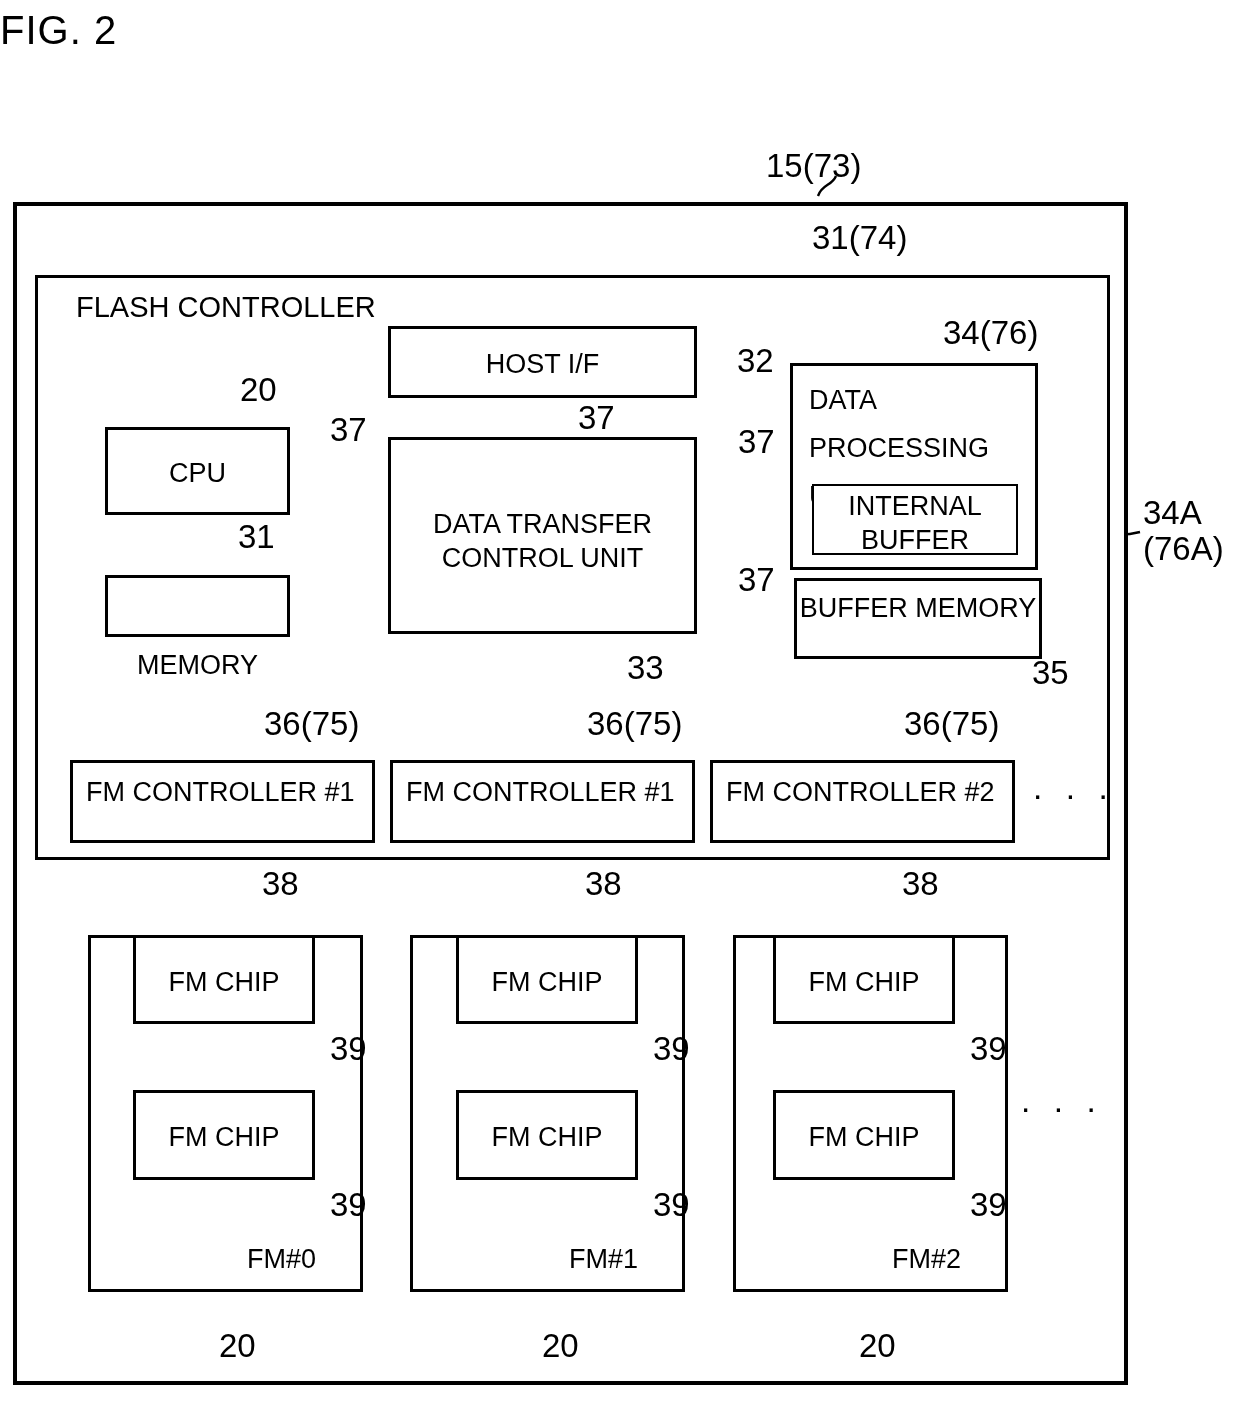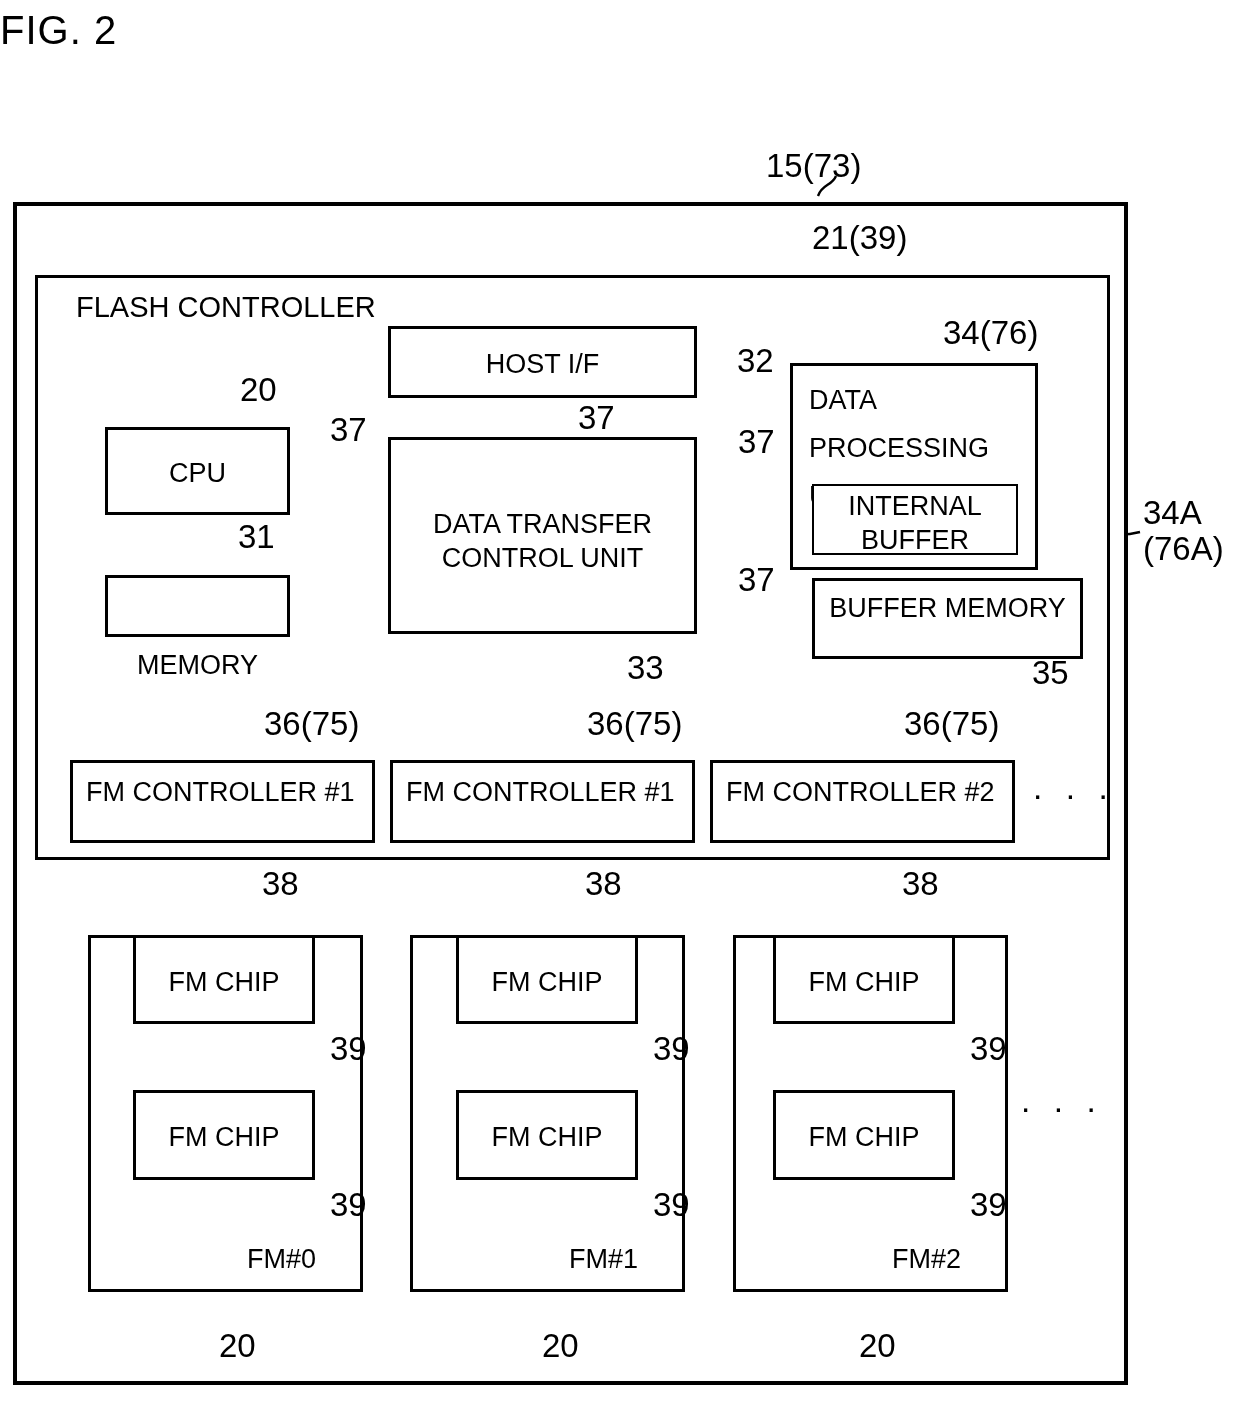--- a/index.html
+++ b/index.html
@@ -165,21 +165,21 @@
       <path d="M 880 1292 C 886 1306 872 1316 878 1330" stroke-width="2.4"></path>
 
     </g>
   </svg>
 
   <div class="box thick" style="left:13px; top:202px; width:1115px; height:1183px;"></div>
   <div class="ref" style="left:766px; top:148px;">15(73)</div>
 
   <div class="box" style="left:35px; top:275px; width:1075px; height:585px;"></div>
   <div class="container-title" style="left:76px; top:291px;">FLASH CONTROLLER</div>
-  <div class="ref" style="left:812px; top:220px;">21(39)</div>
+  <div class="ref" style="left:812px; top:220px;">31(74)</div>
 
   <div class="box" style="left:105px; top:427px; width:185px; height:88px;">
     <div class="center-label" style="top:26px;">CPU</div>
   </div>
   <div class="ref" style="left:240px; top:372px;">20</div>
 
   <div class="box" style="left:105px; top:575px; width:185px; height:62px;">
     <div class="center-label" style="top:30px;margin-top:40px;">MEMORY</div>
   </div>
   <div class="ref" style="left:238px; top:519px;">31</div>
@@ -202,21 +202,21 @@
   </div>
   <div class="ref" style="left:943px; top:315px;">34(76)</div>
 
   <div class="box thin" style="left:812px; top:484px; width:206px; height:71px;">
     <div class="center-label" style="top:3px;">INTERNAL
 BUFFER</div>
   </div>
   <div class="ref" style="left:1143px; top:495px;">34A
 (76A)</div>
 
-  <div class="box" style="left:812px; top:578px; width:271px; height:81px;">
+  <div class="box" style="left:794px; top:578px; width:248px; height:81px;">
     <div class="center-label" style="top:10px;">BUFFER
 MEMORY</div>
   </div>
   <div class="ref" style="left:1032px; top:655px;">35</div>
 
   <div class="ref" style="left:330px; top:412px;">37</div>
   <div class="ref" style="left:578px; top:400px;">37</div>
   <div class="ref" style="left:738px; top:424px;">37</div>
   <div class="ref" style="left:738px; top:562px;">37</div>
 

